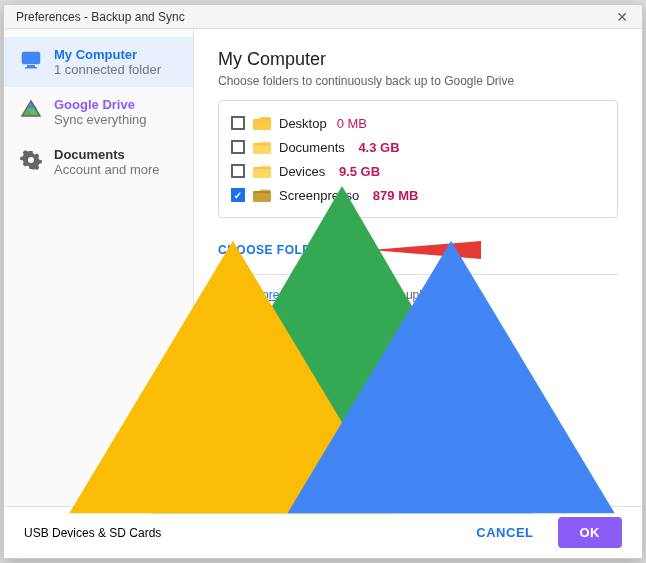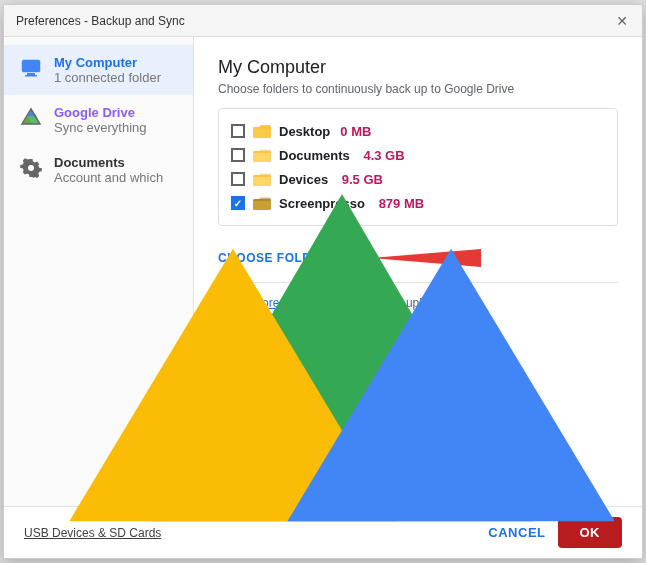--- a/index.html
+++ b/index.html
@@ -23,21 +23,21 @@
       flex-direction: column;
       position: relative;
     }
     .title-bar {
       background: #f5f5f5;
       border-bottom: 1px solid #ddd;
       padding: 6px 12px;
       display: flex;
       align-items: center;
       justify-content: space-between;
-      height: 32px;
+      height: 24px;
     }
     .title-bar-text {
       font-size: 12px;
       color: #333;
     }
     .close-btn {
       width: 16px;
       height: 16px;
       cursor: pointer;
       color: #666;
@@ -114,21 +114,20 @@
       border-radius: 4px;
       padding: 10px 12px;
       margin-bottom: 10px;
     }
     .folder-item {
       display: flex;
       align-items: center;
       padding: 4px 0;
       gap: 8px;
       font-size: 13px;
-      font-weight: bold;
     }
     .folder-checkbox {
       width: 14px;
       height: 14px;
       border: 2px solid #5f6368;
       background: #fff;
       flex-shrink: 0;
       display: flex;
       align-items: center;
       justify-content: center;
@@ -265,44 +264,44 @@
     .dialog-footer {
       border-top: 1px solid #e0e0e0;
       padding: 10px 20px;
       display: flex;
       align-items: center;
       justify-content: space-between;
       background: #fff;
     }
     .footer-left-link {
       font-size: 12px;
-      color: #404040;
-      text-decoration: underline;
+      color: #000000;
       cursor: pointer;
     }
     .footer-buttons {
       display: flex;
+      gap: 12px;
       align-items: flex-start;
     }
     .btn-cancel {
       font-size: 13px;
       font-weight: 600;
       color: #1a73e8;
       background: none;
       border: none;
       cursor: pointer;
       letter-spacing: 0.5px;
       text-transform: uppercase;
       padding: 8px 12px;
     }
     .btn-ok {
       font-size: 13px;
       font-weight: 600;
       color: #fff;
-      background: #b91c1c;
+      background: #8b5cf6;
       border: none;
       border-radius: 4px;
       padding: 8px 22px;
       cursor: pointer;
       text-transform: uppercase;
       letter-spacing: 0.5px;
     }
 
     
     .folder-svg { width: 18px; height: 16px; }
@@ -363,21 +362,21 @@
 
       <div class="sidebar-item">
         <div class="sidebar-icon">
           <svg viewBox="0 0 22 22" fill="#666">
             <path d="M9.5 2h3l.5 2.5a5.5 5.5 0 0 1 1.8 1l2.3-.9 2.1 2.1-.9 2.3a5.5 5.5 0 0 1 1 1.8l2.5.5v3l-2.5.5a5.5 5.5 0 0 1-1 1.8l.9 2.3-2.1 2.1-2.3-.9a5.5 5.5 0 0 1-1.8 1L12.5 20h-3l-.5-2.5a5.5 5.5 0 0 1-1.8-1l-2.3.9-2.1-2.1.9-2.3a5.5 5.5 0 0 1-1-1.8L0.2 11v-3l2.5-.5a5.5 5.5 0 0 1 1-1.8L2.8 3.4l2.1-2.1 2.3.9A5.5 5.5 0 0 1 9 2.2z"></path>
             <circle cx="11" cy="11" r="3" fill="#fff"></circle>
           </svg>
         </div>
         <div class="sidebar-item-text">
           <div class="item-title" style="color:#333;">Documents</div>
-          <div class="item-sub">Account and which</div>
+          <div class="item-sub">Account and more</div>
         </div>
       </div>
     </div>
 
     <div class="main-content">
       <div class="section-title">My Computer</div>
       <div class="section-desc">Choose folders to continuously back up to Google Drive</div>
 
       <div class="folder-box">
 

